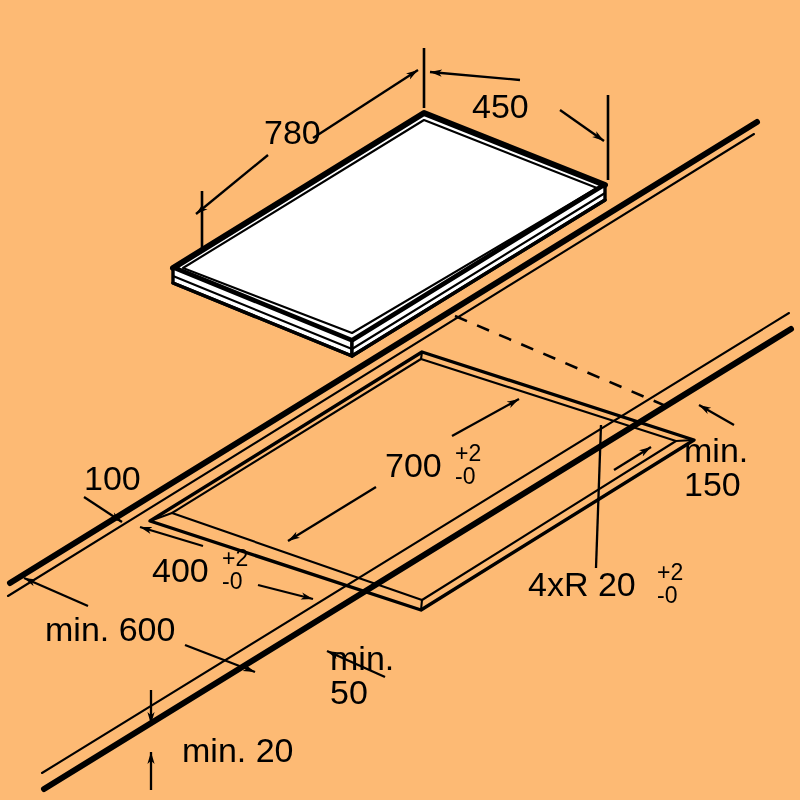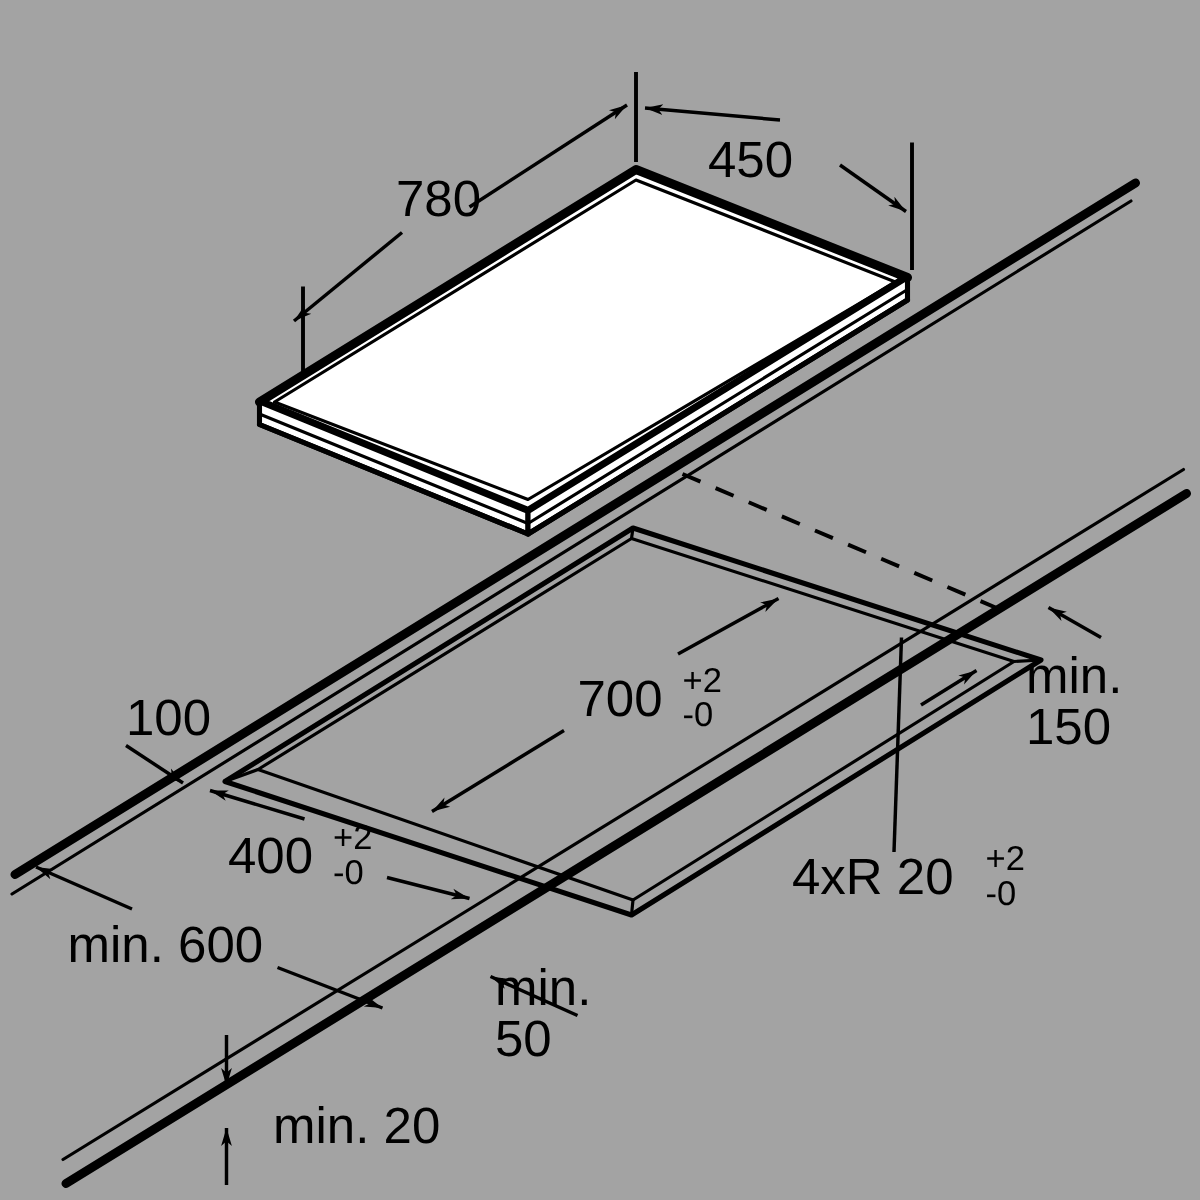--- a/index.html
+++ b/index.html
@@ -4,21 +4,21 @@
 <style>
   html, body {
     margin: 0;
     padding: 0;
     background: #ffffff;
   }
   #drawing-root {
     position: relative;
     width: 800px;
     height: 800px;
-    background: #a3a3a3;
+    background: #fdba74;
     font-family: "Liberation Sans", sans-serif;
     overflow: hidden;
   }
   svg#tech-svg {
     position: absolute;
     top: 0;
     left: 0;
     width: 800px;
     height: 800px;
     display: block;

